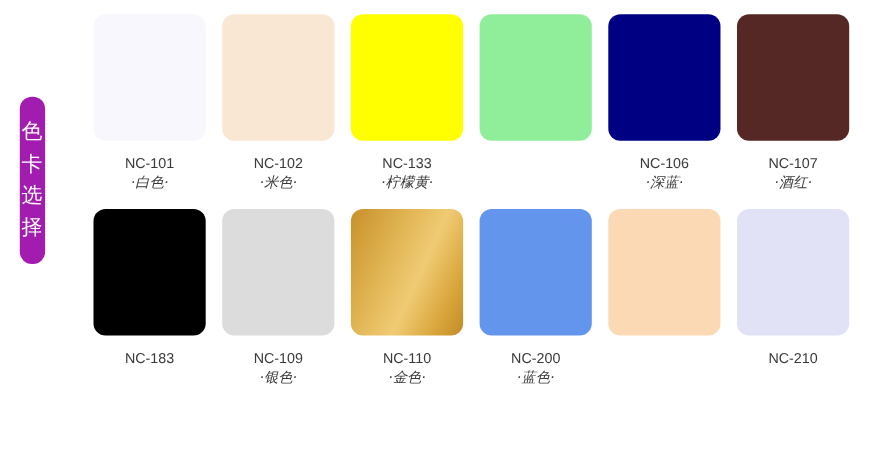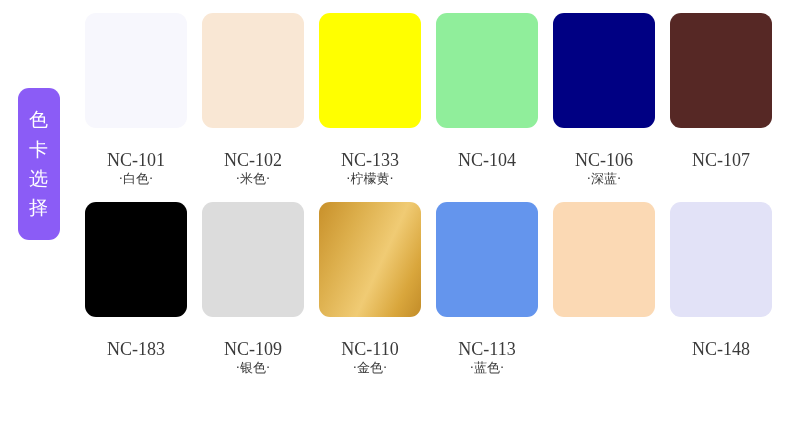--- a/index.html
+++ b/index.html
@@ -15,24 +15,24 @@
     overflow: hidden;
     font-family: "Liberation Sans", "DejaVu Sans", sans-serif;
     -webkit-font-smoothing: antialiased;
   }
 
   
   #side-tab {
     position: absolute;
     left: 18px;
     top: 88px;
-    width: 42px;
+    width: 23px;
     height: 152px;
     border-radius: 11px;
-    background: #8b5cf6;
+    background: #a21caf;
     display: flex;
     align-items: center;
     justify-content: center;
     box-sizing: border-box;
   }
   #side-tab .tab-text {
     color: #ffffff;
     font-size: 19px;
     line-height: 1.55;
     letter-spacing: 1px;
@@ -59,32 +59,33 @@
     display: block;
     text-align: center;
   }
   .swatch-chip {
     width: 102px;
     height: 115px;
     border-radius: 11px;
     display: block;
   }
   .swatch-code {
-    margin-top: 24px;
-    font-size: 18px;
+    margin-top: 12px;
+    font-size: 13px;
     color: #3a3a3a;
     line-height: 17px;
-    font-family: Liberation Serif, serif;
+    font-family: Liberation Sans, sans-serif;
   }
   .swatch-name {
     margin-top: 1px;
     font-size: 13px;
     color: #3a3a3a;
     line-height: 17px;
     font-family: "DejaVu Sans", "Liberation Sans", sans-serif;
+    font-style: italic;
   }
 </style>
 </head>
 <body>
 
 <div id="side-tab">
   <span class="tab-text">色卡选择</span>
 </div>
 
 <div id="swatch-grid">
@@ -98,50 +99,50 @@
       <div class="swatch-code">NC-102</div>
       <div class="swatch-name">·米色·</div>
     </div>
     <div class="swatch-cell">
       <div class="swatch-chip" style="background: rgb(255, 255, 0);"></div>
       <div class="swatch-code">NC-133</div>
       <div class="swatch-name">·柠檬黄·</div>
     </div>
     <div class="swatch-cell">
       <div class="swatch-chip" style="background: rgb(144, 238, 155);"></div>
-      <div class="swatch-code">NC-104</div>
     </div>
     <div class="swatch-cell">
       <div class="swatch-chip" style="background: rgb(0, 0, 131);"></div>
       <div class="swatch-code">NC-106</div>
       <div class="swatch-name">·深蓝·</div>
     </div>
     <div class="swatch-cell">
       <div class="swatch-chip" style="background: rgb(86, 40, 37);"></div>
       <div class="swatch-code">NC-107</div>
+      <div class="swatch-name">·酒红·</div>
     </div>
     <div class="swatch-cell">
       <div class="swatch-chip" style="background: rgb(0, 0, 0);"></div>
       <div class="swatch-code">NC-183</div>
     </div>
     <div class="swatch-cell">
       <div class="swatch-chip" style="background: rgb(220, 220, 220);"></div>
       <div class="swatch-code">NC-109</div>
       <div class="swatch-name">·银色·</div>
     </div>
     <div class="swatch-cell">
       <div class="swatch-chip" style="background: linear-gradient(115deg, rgb(200, 144, 42) 0%, rgb(220, 174, 75) 28%, rgb(240, 203, 116) 58%, rgb(217, 166, 60) 82%, rgb(194, 140, 40) 100%);"></div>
       <div class="swatch-code">NC-110</div>
       <div class="swatch-name">·金色·</div>
     </div>
     <div class="swatch-cell">
       <div class="swatch-chip" style="background: rgb(100, 149, 237);"></div>
-      <div class="swatch-code">NC-113</div>
+      <div class="swatch-code">NC-200</div>
       <div class="swatch-name">·蓝色·</div>
     </div>
     <div class="swatch-cell">
       <div class="swatch-chip" style="background: rgb(251, 217, 180);"></div>
     </div>
     <div class="swatch-cell">
       <div class="swatch-chip" style="background: rgb(226, 226, 247);"></div>
-      <div class="swatch-code">NC-148</div>
+      <div class="swatch-code">NC-210</div>
     </div>
   </div>
 
 </body></html>

